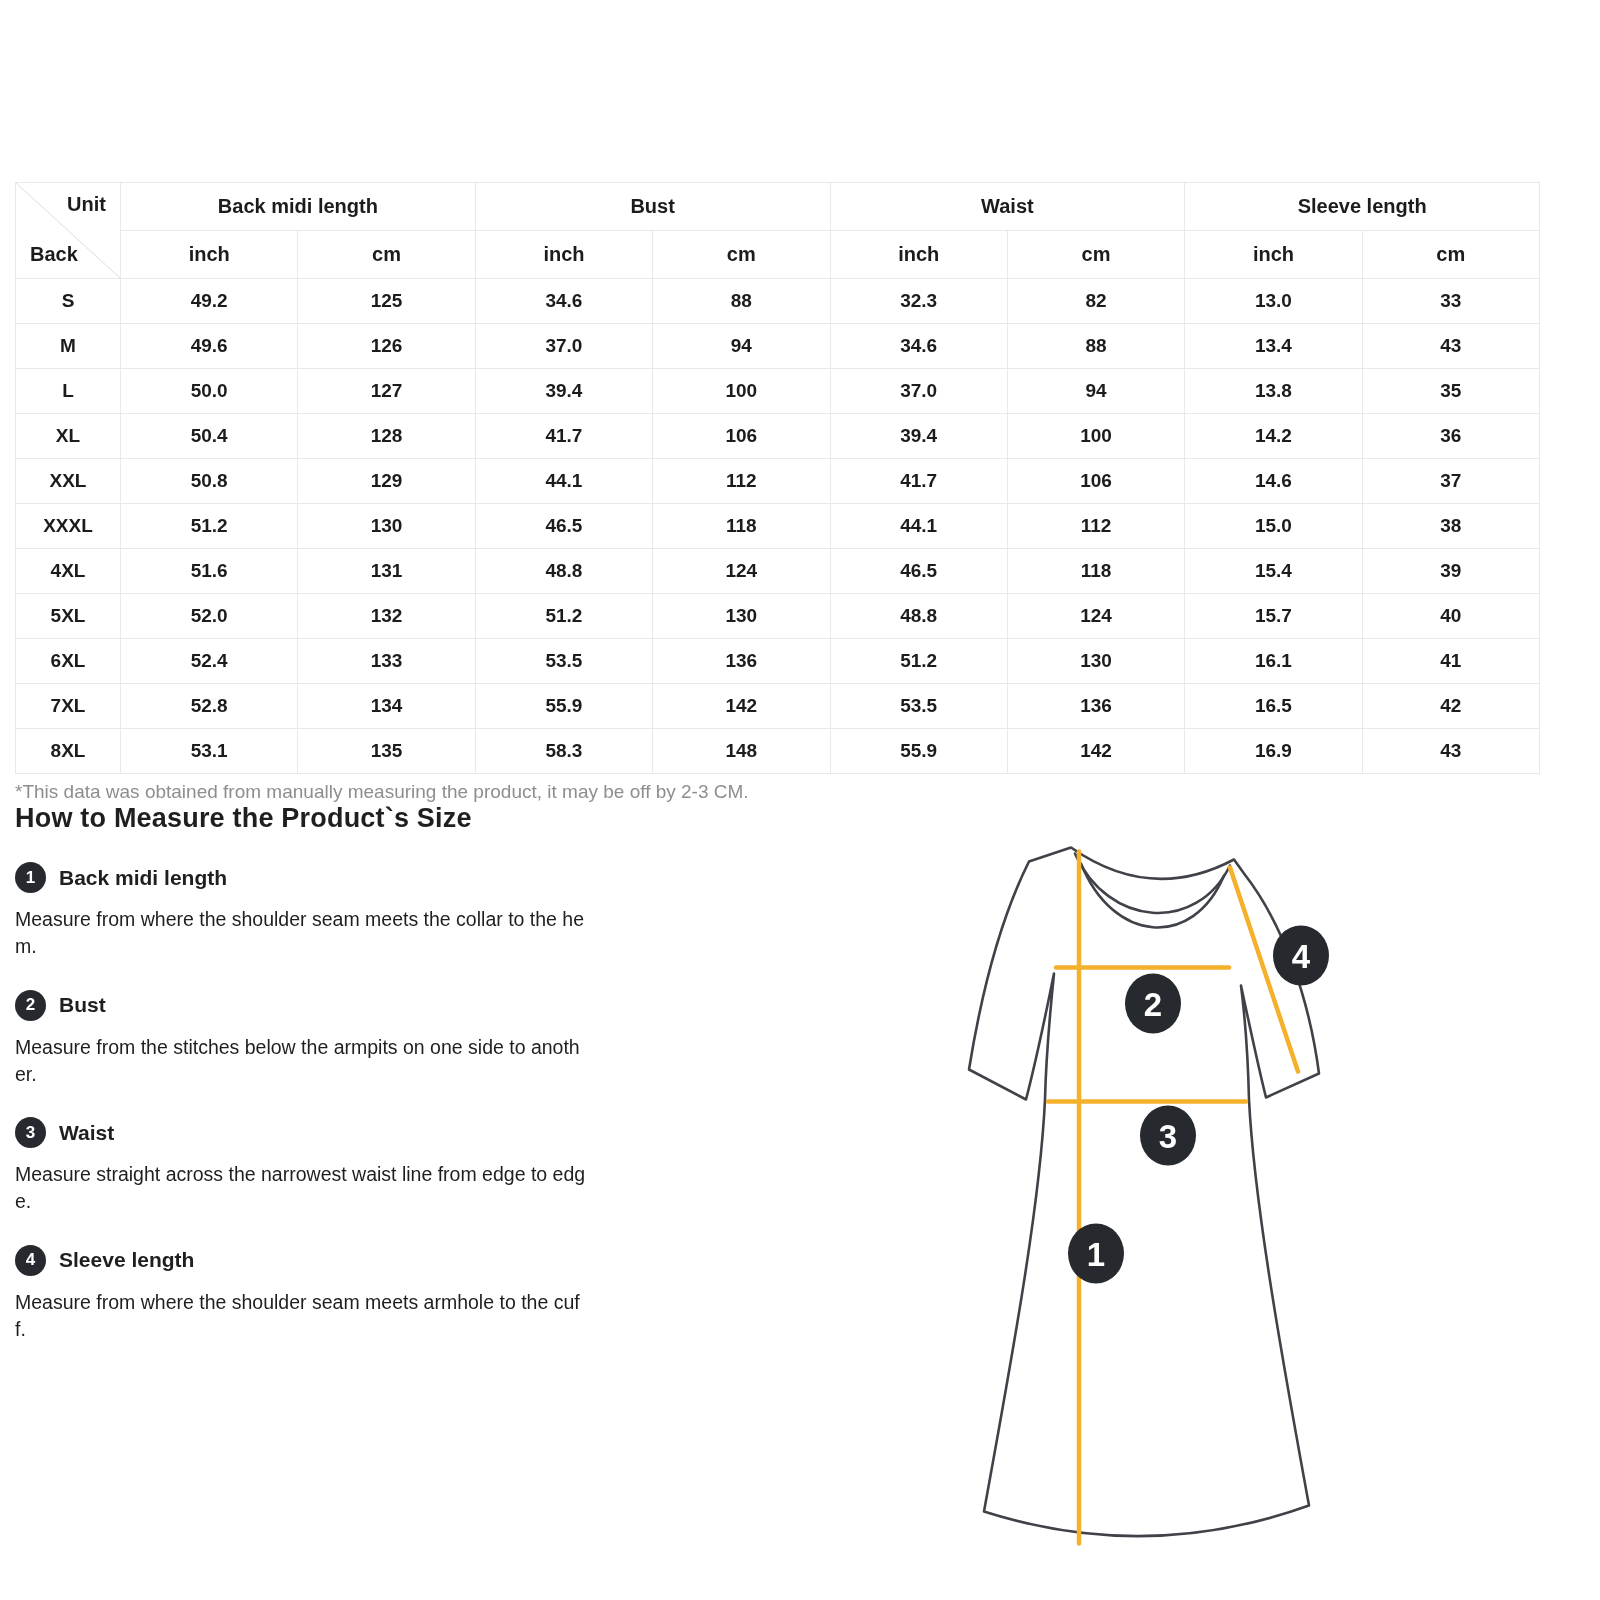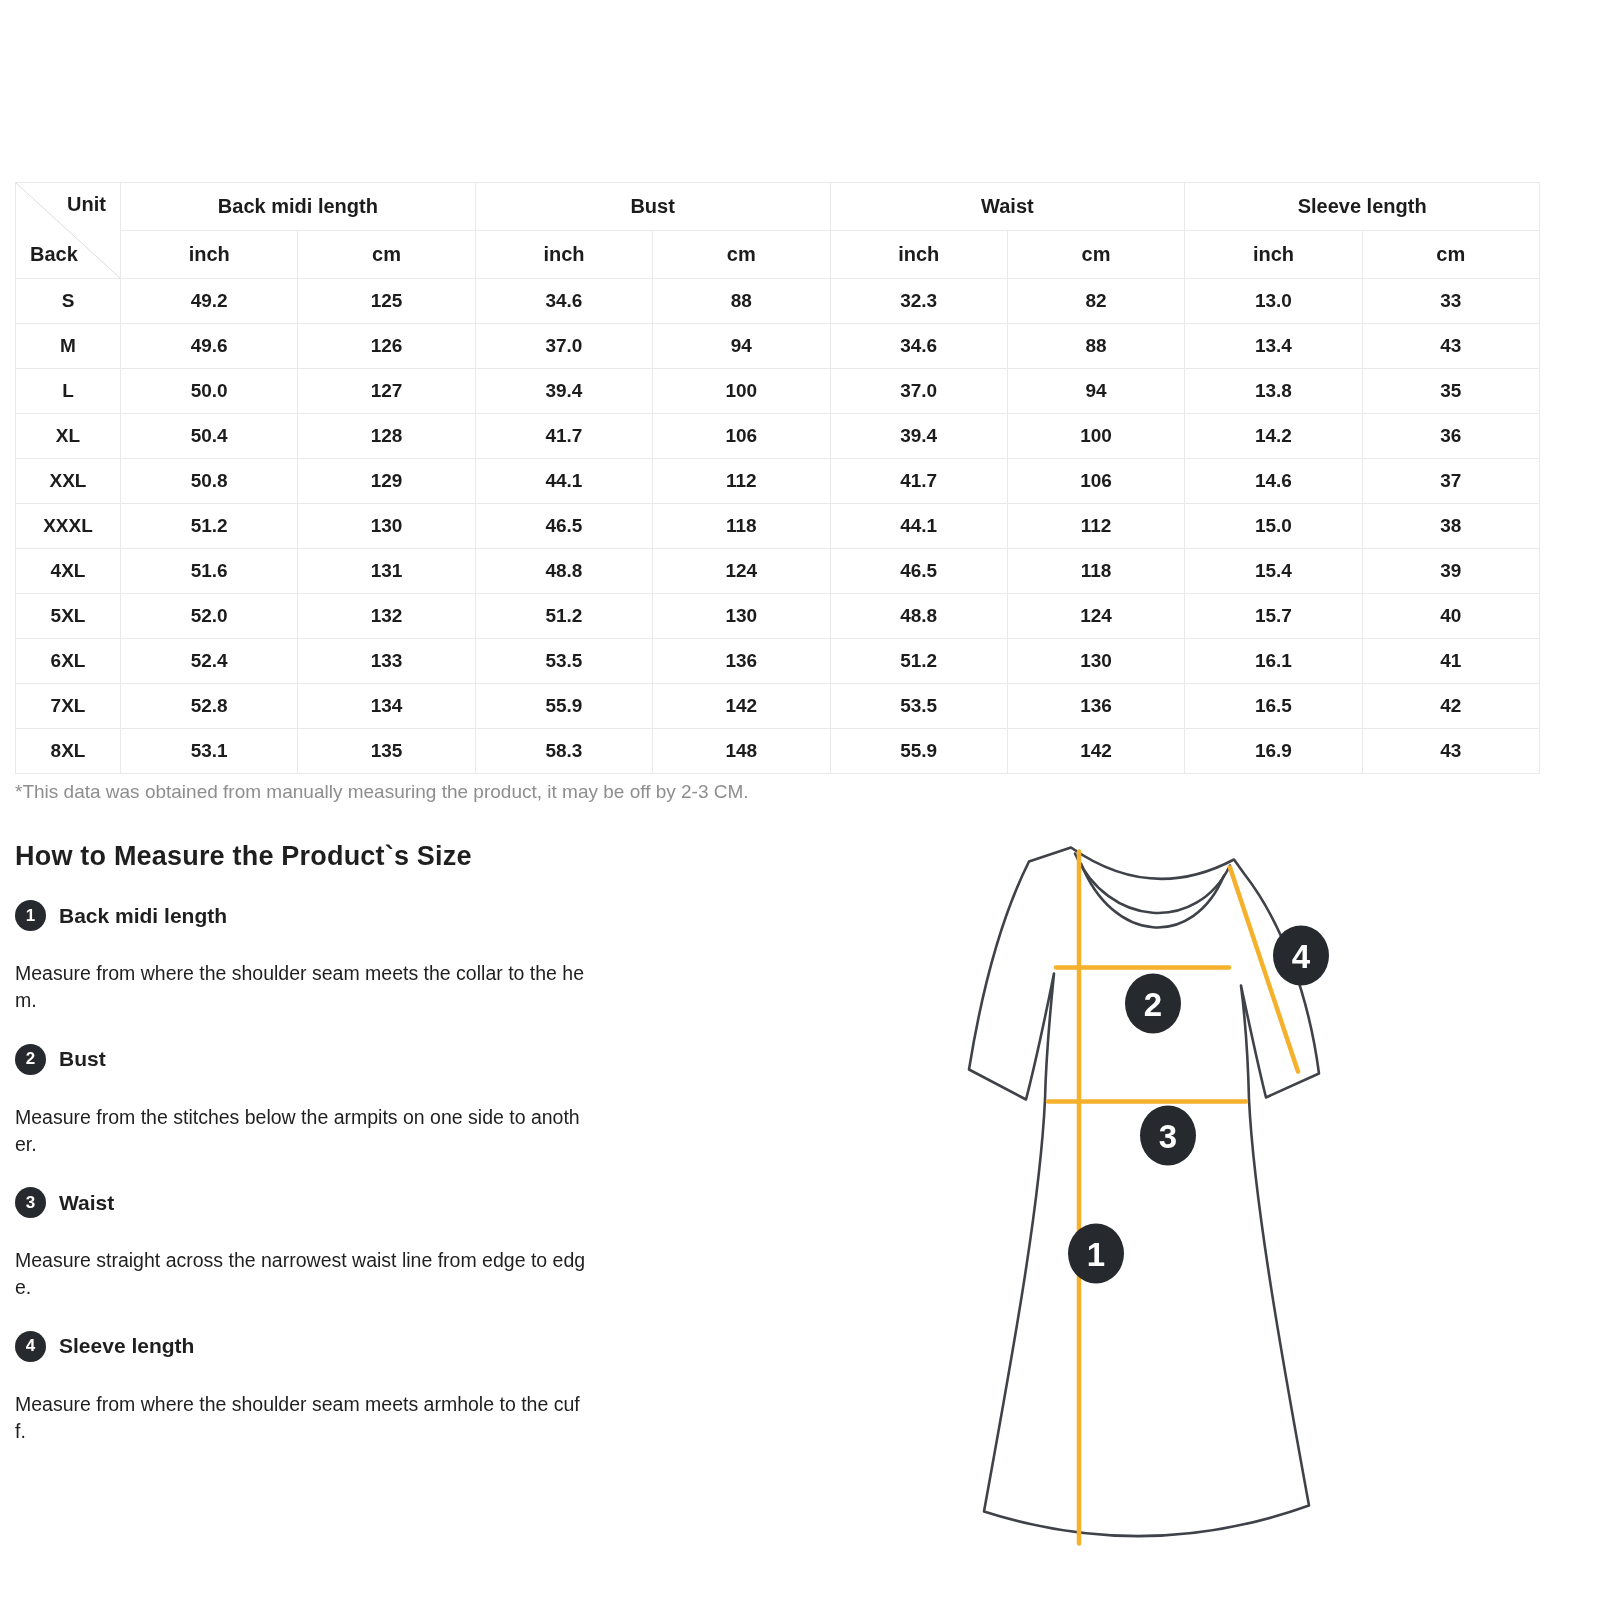--- a/index.html
+++ b/index.html
@@ -46,21 +46,20 @@
 
   .footnote {
     margin-top:7px;
     font-size:19px;
     color:#8e8e8e;
     font-weight:normal;
   }
 
   
   h2.guide-title {
-    margin-top:38px;
     font-size:27px;
     font-weight:bold;
     color:#1f1f1f;
     letter-spacing:0.2px;
   }
   .guide-list { margin-top:28px; width:585px; }
   .guide-item { margin-bottom:29px; }
   .guide-item .step-head { display:flex; align-items:center; }
   .step-badge {
     width:31px; height:31px; border-radius:50%;
@@ -70,21 +69,21 @@
     display:inline-flex; align-items:center; justify-content:center;
     flex:0 0 31px;
   }
   .step-label {
     margin-left:13px;
     font-size:21px;
     font-weight:bold;
     color:#1f1f1f;
   }
   .step-desc {
-    margin-top:29px;
+    margin-top:13px;
     font-size:19.5px;
     line-height:1.4;
     color:#1f1f1f;
     width:575px;
     word-break:break-all;
   }
 
   
   .diagram-wrap {
     position:absolute;

